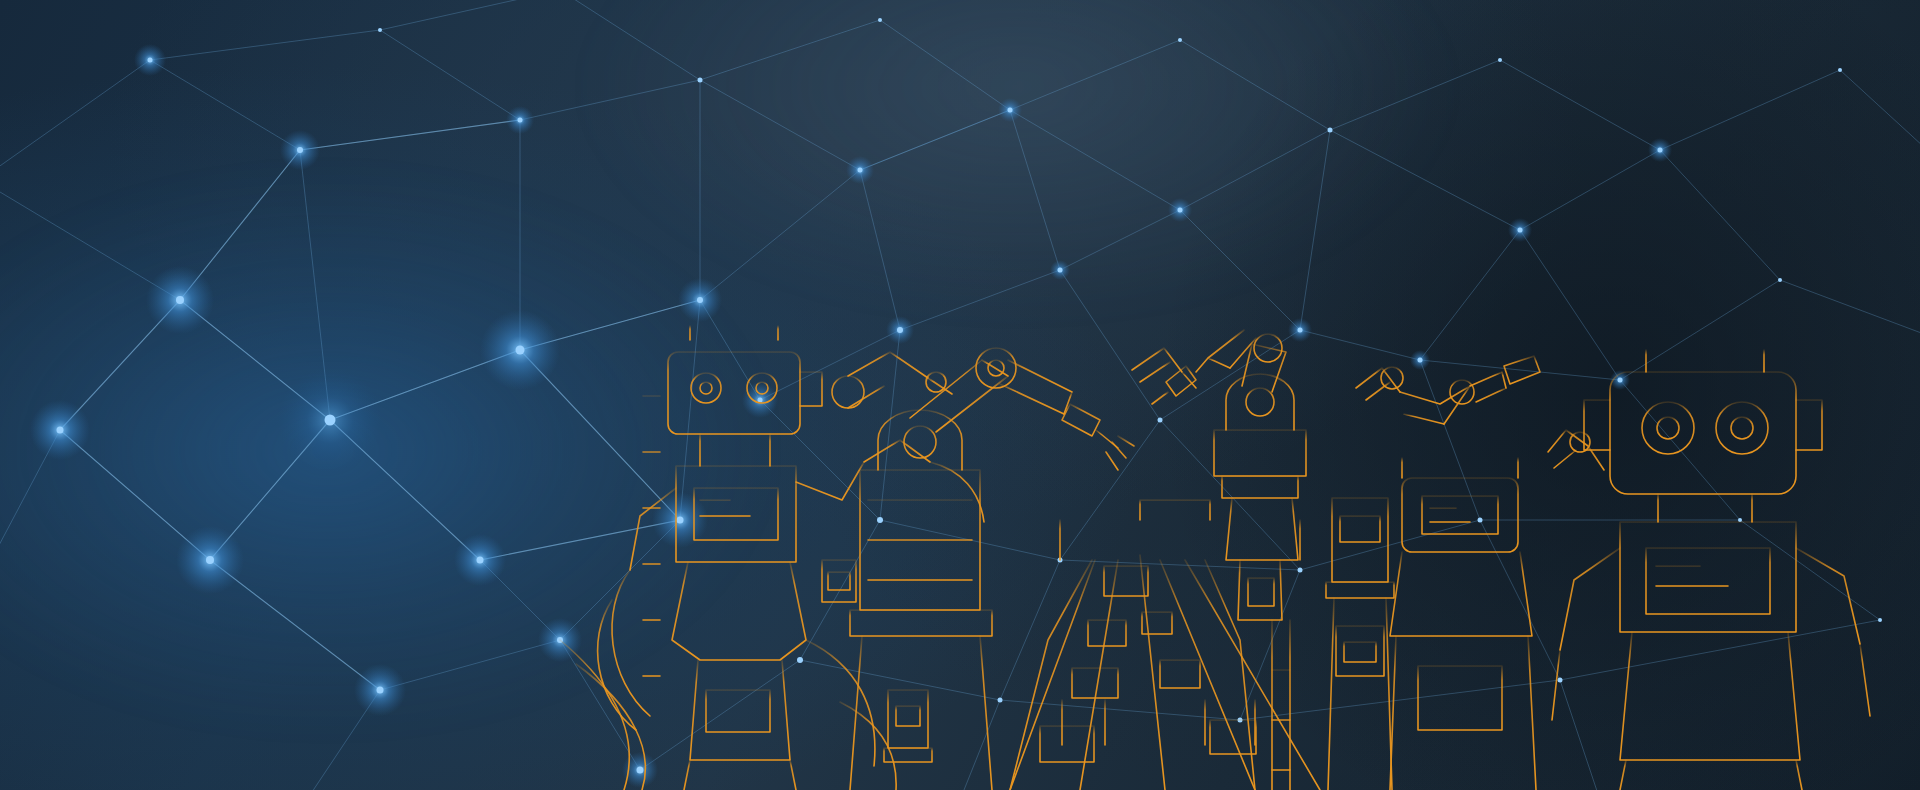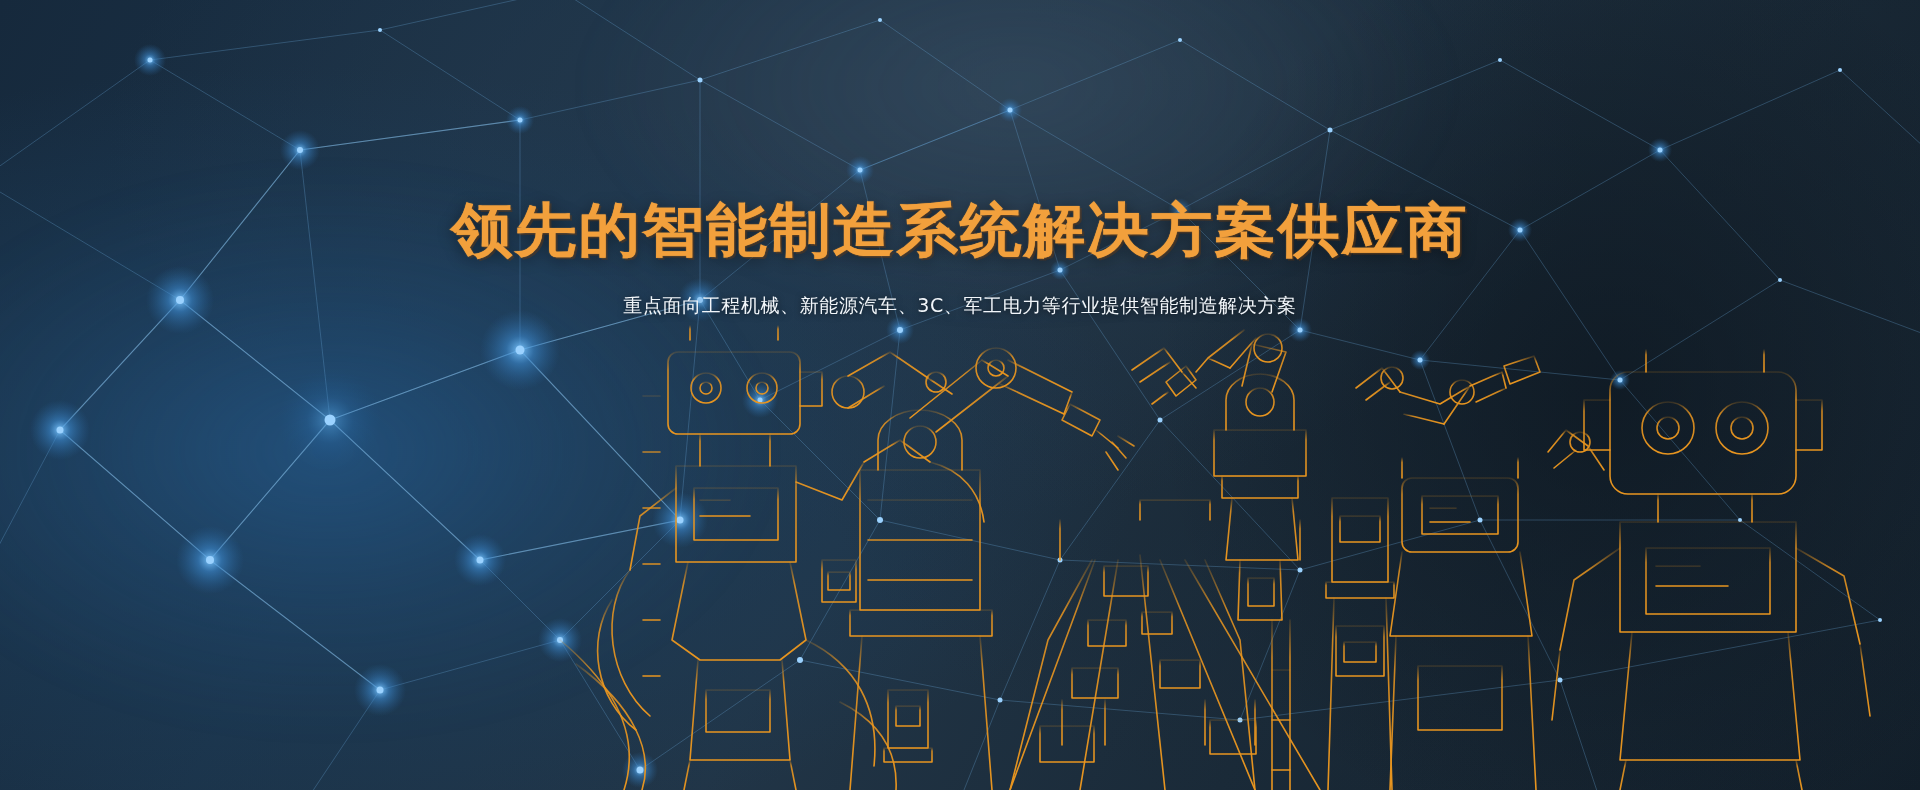--- a/index.html
+++ b/index.html
@@ -478,18 +478,14 @@
       </g>
 
       <g stroke-opacity="0.7">
         <path d="M620,786 L1920,786"></path>
         <path d="M660,772 L1130,772"></path>
         <path d="M1300,768 L1900,768"></path>
       </g>
     </g>
   </svg>
 
-  <div class="hero-copy">
-    <h1 class="hero-title">领先的智能制造系统解决方案供应商</h1>
-    <p class="hero-sub">重点面向工程机械、新能源汽车、3C、军工电力等行业提供智能制造解决方案</p>
-  </div>
 
 </div>
 
 </body></html>

